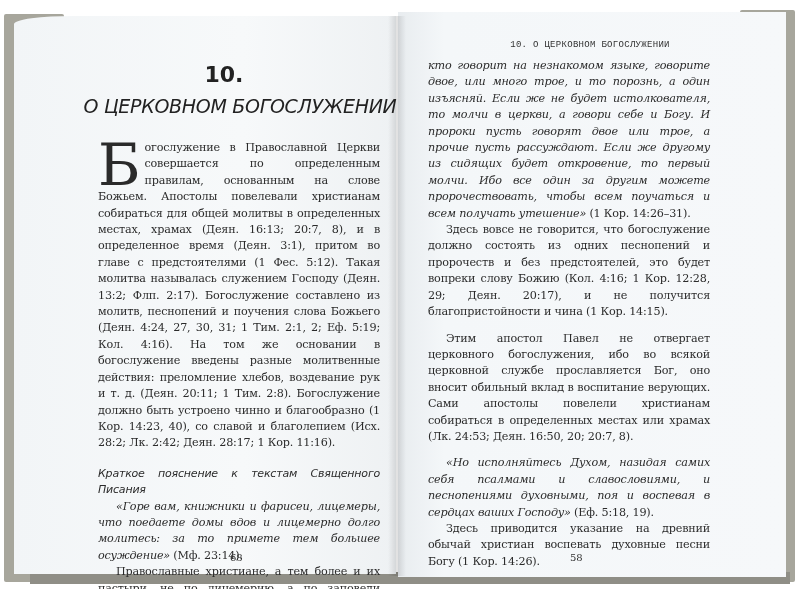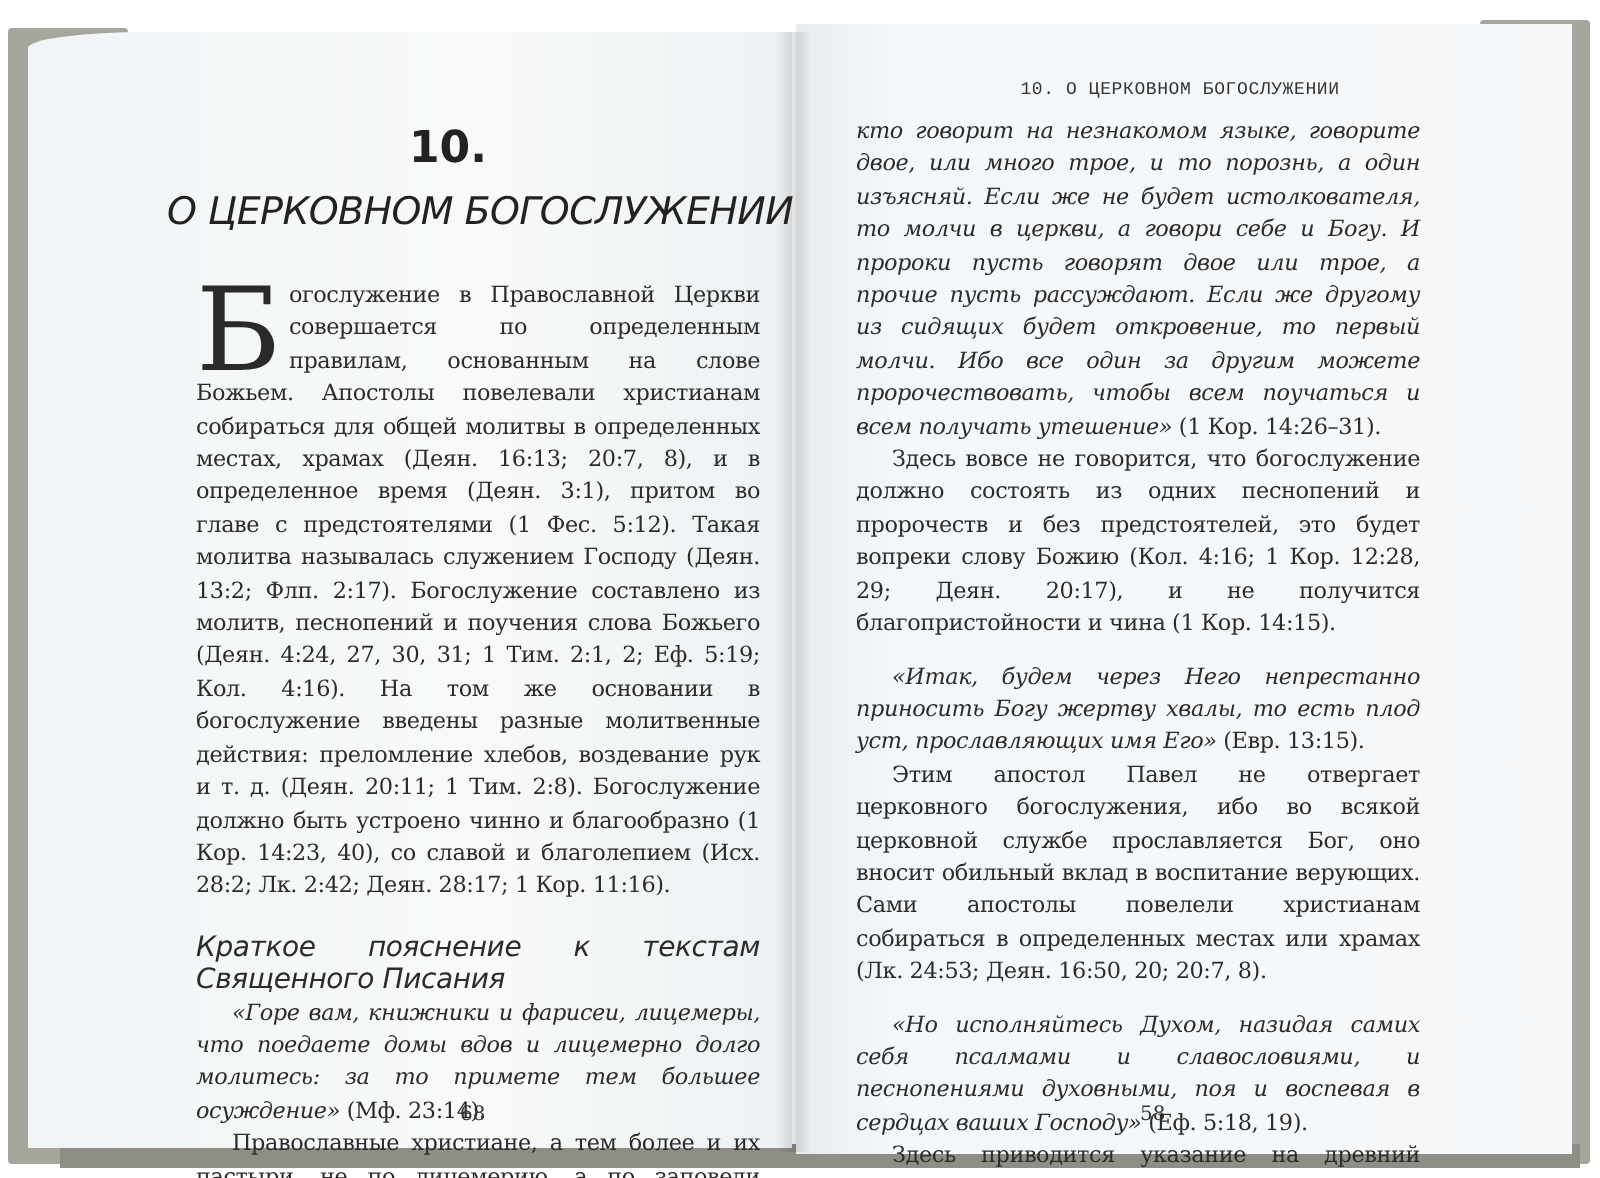--- a/index.html
+++ b/index.html
@@ -12,21 +12,21 @@
   .page-left { left:14px; top:16px; width:382px; height:558px; border-radius:60px 0 0 0 / 8px 0 0 0; }
   .page-right { left:398px; top:12px; width:388px; height:565px; background:linear-gradient(90deg,#e8ecef 0%,#f4f7f9 12%,#f6f8fa 100%); }
   .gutter { position:absolute; left:388px; top:16px; width:18px; height:560px; background:linear-gradient(90deg,rgba(0,0,0,0) 0%,rgba(0,0,0,0.12) 50%,rgba(0,0,0,0) 100%); }
   .chapter-num { position:absolute; left:64px; width:320px; top:62px; text-align:center; font-family:"DejaVu Sans", sans-serif; font-weight:bold; font-size:22px; color:#222; }
   .chapter-title { position:absolute; left:80px; width:320px; top:95px; text-align:center; font-family:"DejaVu Sans", sans-serif; font-size:19px; color:#222; letter-spacing:-0.3px;font-style:italic; }
   .text { position:absolute; font-size:11.2px; line-height:16.4px; color:#2b2b2b; letter-spacing:-0.2px; }
   .text p { margin:0; text-align:justify; }
   .indent { text-indent:18px; }
   .it { font-style:italic; }
   .dropcap { float:left; font-size:58px; line-height:46px; margin:2px 4px 0 0; color:#2a2a2a; font-family:"DejaVu Serif", serif; }
-  .subhead { font-family:"DejaVu Sans", sans-serif; font-style:italic; font-size:14px; color:#2b2b2b; }
+  .subhead { font-family:"DejaVu Sans", sans-serif; font-style:italic; font-size:11px; color:#2b2b2b; }
   .running-head { position:absolute; left:420px; width:340px; top:40px; text-align:center; font-family:Liberation Mono, monospace; font-size:9px; color:#333; letter-spacing:0.3px; }
   .pagenum { position:absolute; font-size:10px; color:#333; }
   .gap { height:10px; }
 </style>
 </head>
 <body>
 
 <div class="cover cover-left"></div>
 <div class="cover cover-right"></div>
 <div class="cover cover-bottom"></div>
@@ -50,21 +50,20 @@
 </div>
 
 <div class="pagenum" style="left:230px; top:552px;">68</div>
 
 <div class="running-head">10. О ЦЕРКОВНОМ БОГОСЛУЖЕНИИ</div>
 
 <div class="text" style="left:428px; top:58px; width:282px;">
   <p><span class="it">кто говорит на незнакомом языке, говорите двое, или много трое, и то порознь, а один изъясняй. Если же не будет истолкователя, то молчи в церкви, а говори себе и Богу. И пророки пусть говорят двое или трое, а прочие пусть рассуждают. Если же другому из сидящих будет откровение, то первый молчи. Ибо все один за другим можете пророчествовать, чтобы всем поучаться и всем получать утешение»</span><span> (1 Кор. 14:26–31).</span></p>
   <p class="indent">Здесь вовсе не говорится, что богослужение должно состоять из одних песнопений и пророчеств и без предстоятелей, это будет вопреки слову Божию (Кол. 4:16; 1 Кор. 12:28, 29; Деян. 20:17), и не получится благопристойности и чина (1 Кор. 14:15).</p>
   <div class="gap"></div>
-  <p class="indent"><span class="it">«Итак, будем через Него непрестанно приносить Богу жертву хвалы, то есть плод уст, прославляющих имя Его»</span><span> (Евр. 13:15).</span></p>
   <p class="indent">Этим апостол Павел не отвергает церковного богослужения, ибо во всякой церковной службе прославляется Бог, оно вносит обильный вклад в воспитание верующих. Сами апостолы повелели христианам собираться в определенных местах или храмах (Лк. 24:53; Деян. 16:50, 20; 20:7, 8).</p>
   <div class="gap"></div>
   <p class="indent"><span class="it">«Но исполняйтесь Духом, назидая самих себя псалмами и славословиями, и песнопениями духовными, поя и воспевая в сердцах ваших Господу»</span><span> (Еф. 5:18, 19).</span></p>
   <p class="indent">Здесь приводится указание на древний обычай христиан воспевать духовные песни Богу (1 Кор. 14:26).</p>
 
 </div>
 
 <div class="pagenum" style="left:570px; top:552px;">58</div>
 
 </body></html>

